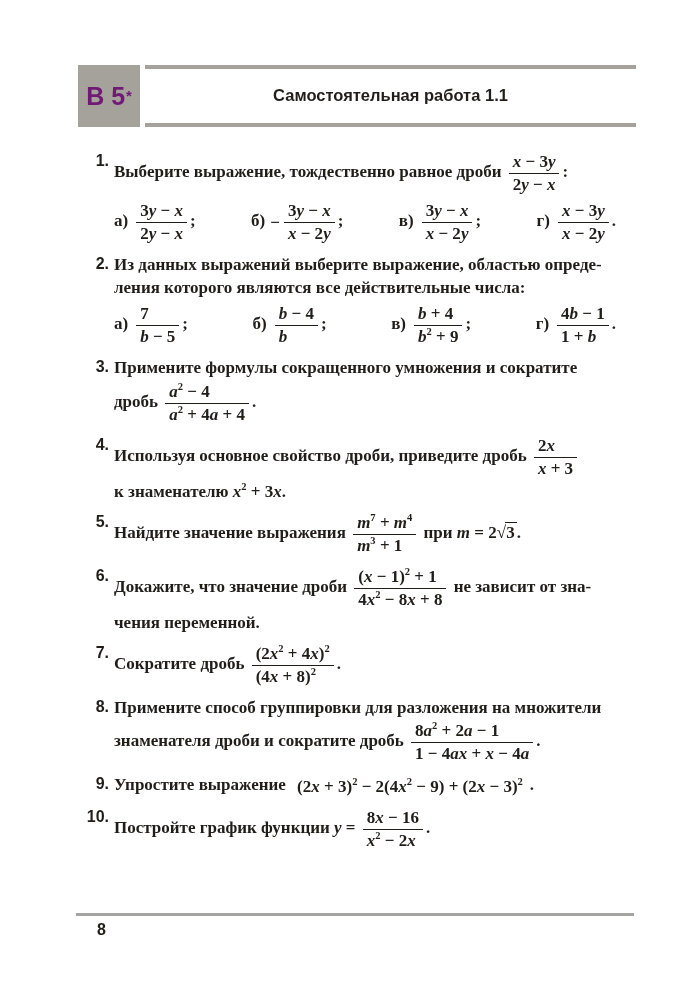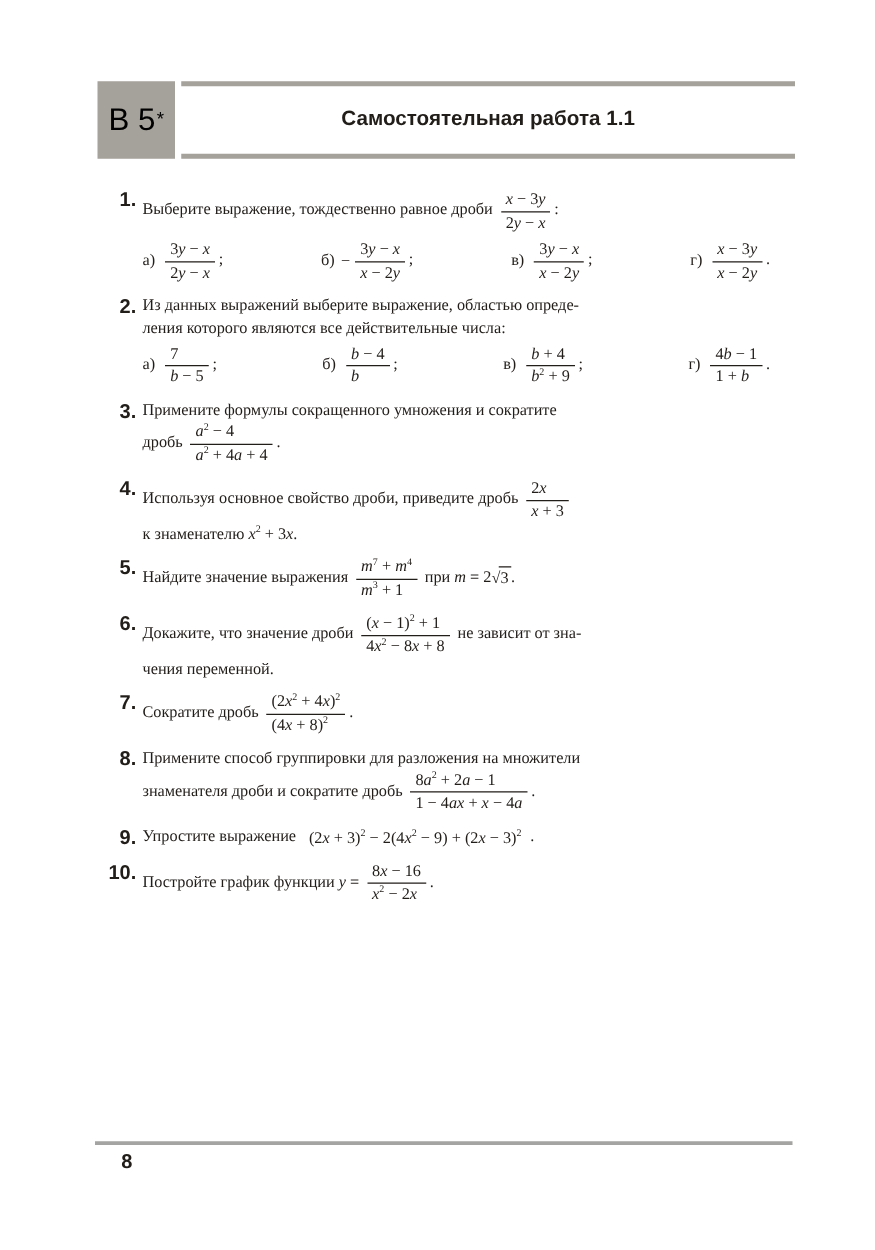--- a/index.html
+++ b/index.html
@@ -17,23 +17,23 @@
 
   
   .header {
     position: absolute; left: 78px; top: 65px;
     width: 558px; height: 62px;
     display: flex; align-items: stretch;
   }
   .badge {
     width: 62px;
     background: #a5a19b;
-    color: #000000;
+    color: #701a75;
     font-family: "Liberation Sans", sans-serif;
-    font-weight: normal; font-size: 25px;
+    font-weight: bold; font-size: 25px;
     display: flex; align-items: center; justify-content: center;
   }
   .badge sup { font-size: 60%; line-height: 0; margin-left: 1px; }
   .title-box {
     flex: 1; margin-left: 5px;
     border-top: 4px solid #a5a19b;
     border-bottom: 4px solid #a5a19b;
     display: flex; flex-direction: column;
     justify-content: center; align-items: center;
     text-align: left;
@@ -45,21 +45,21 @@
   .content {
     position: absolute; left: 78px; top: 150px;
     width: 560px;
   }
   .problem { display: flex; margin-bottom: 8px; }
   .pnum {
     flex: 0 0 31px; text-align: right; margin-right: 5px;
     font-family: "Liberation Sans", sans-serif;
     font-weight: bold; font-size: 16px; padding-top: 2px;
   }
-  .pbody { flex: 1; font-size: 13px; line-height: 1.36; }
+  .pbody { flex: 1; font-size: 17px; line-height: 1.36; font-weight: bold; }
 
   .frac {
     display: inline-block; vertical-align: middle;
     line-height: 1.12; margin: 2px 3px;
   }
   .frac .num { display: block; border-bottom: 1.4px solid #211d19; padding: 0 4px 2px; }
   .frac .den { display: block; padding: 1px 4px 0; }
   sup { font-size: 62%; line-height: 0; }
   i { font-style: italic; }
 

